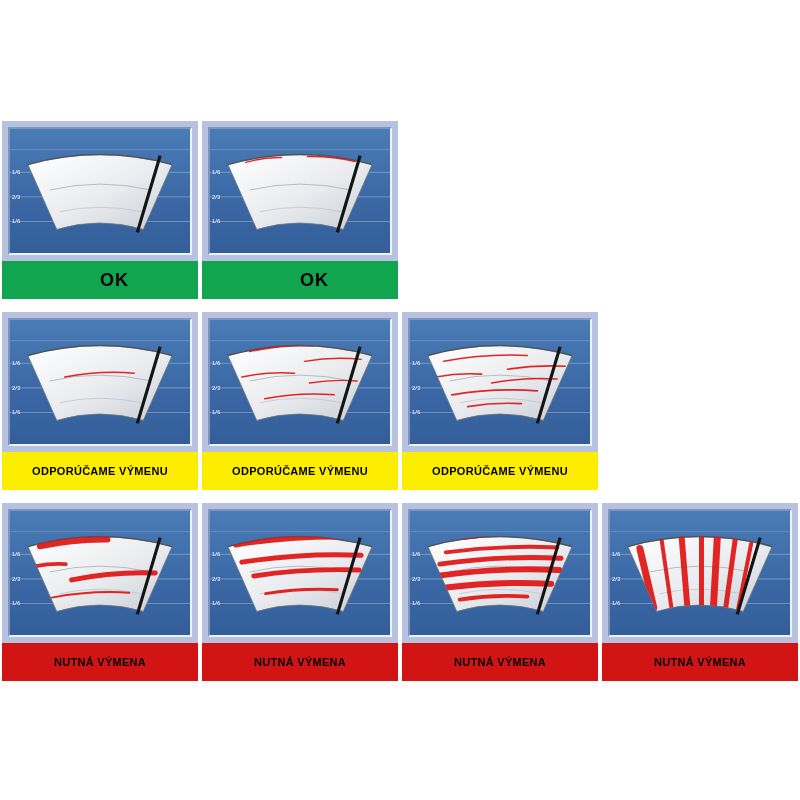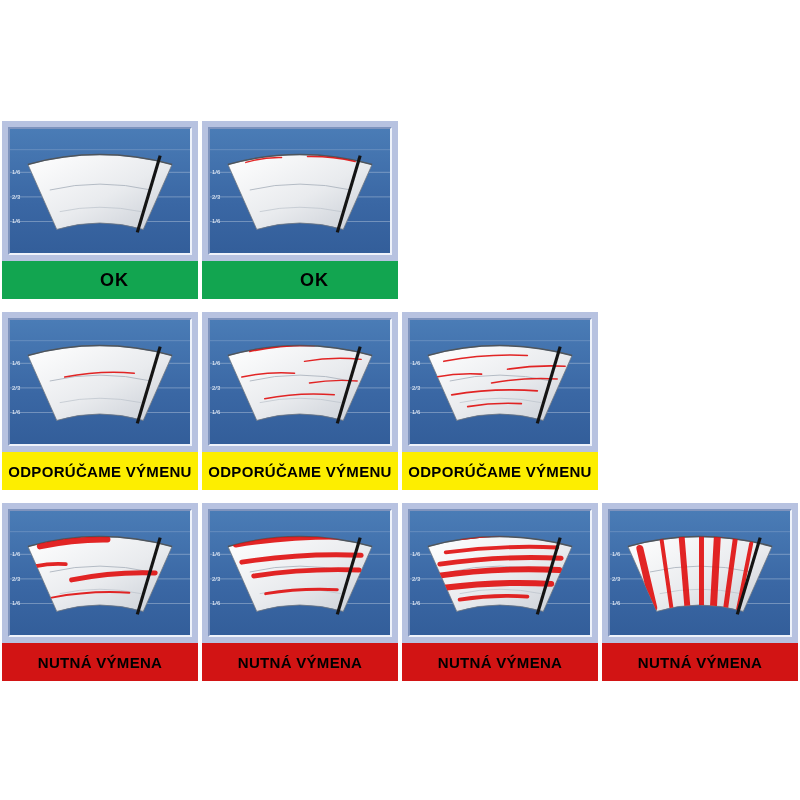--- a/index.html
+++ b/index.html
@@ -16,21 +16,21 @@
   }
   .screen{
     width:100%;height:100%;box-sizing:border-box;
     border:2px solid;border-color:#7e93bd #eef2fa #eef2fa #7e93bd;
     background:linear-gradient(180deg,#4a7cb6 0%,#3a67a4 60%,#335e9a 100%);
     position:relative;overflow:hidden;
   }
   .screen svg{display:block;width:100%;height:100%;}
   .status-label{
     height:38px;display:flex;align-items:center;justify-content:center;
-    font-weight:bold;color:#000;font-size:15px;letter-spacing:0.3px;
+    font-weight:bold;color:#000;font-size:11px;letter-spacing:0.3px;
     white-space:nowrap;
   }
   .status-label.ok{font-size:18px;letter-spacing:1px;padding-left:29px;}
 </style>
 </head>
 <body>
 
 <div id="stage">
   <div id="grid">
       <div class="row">

